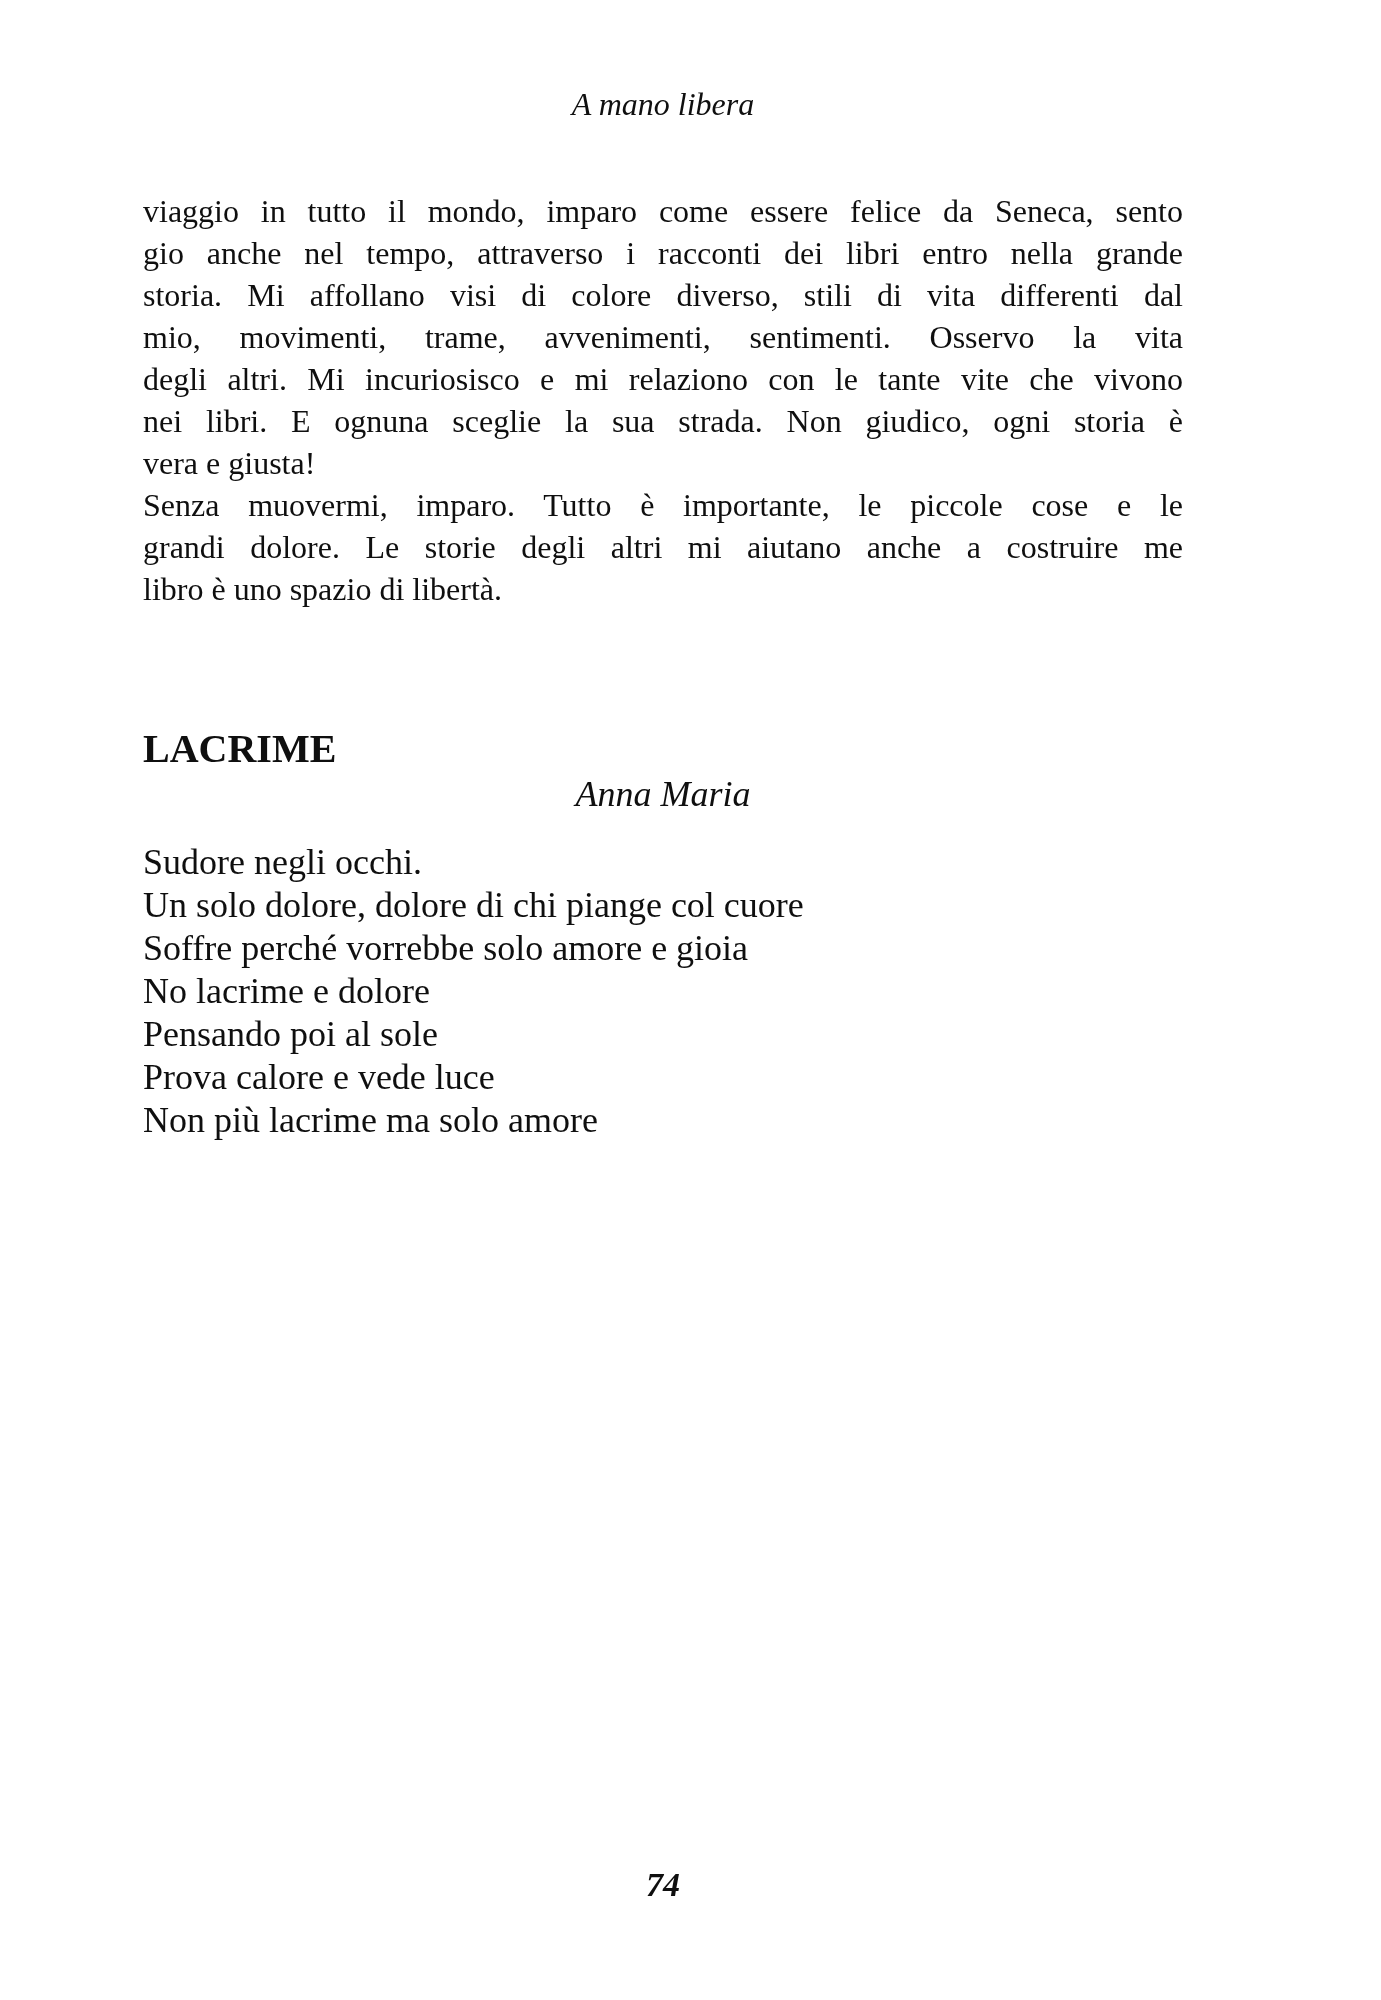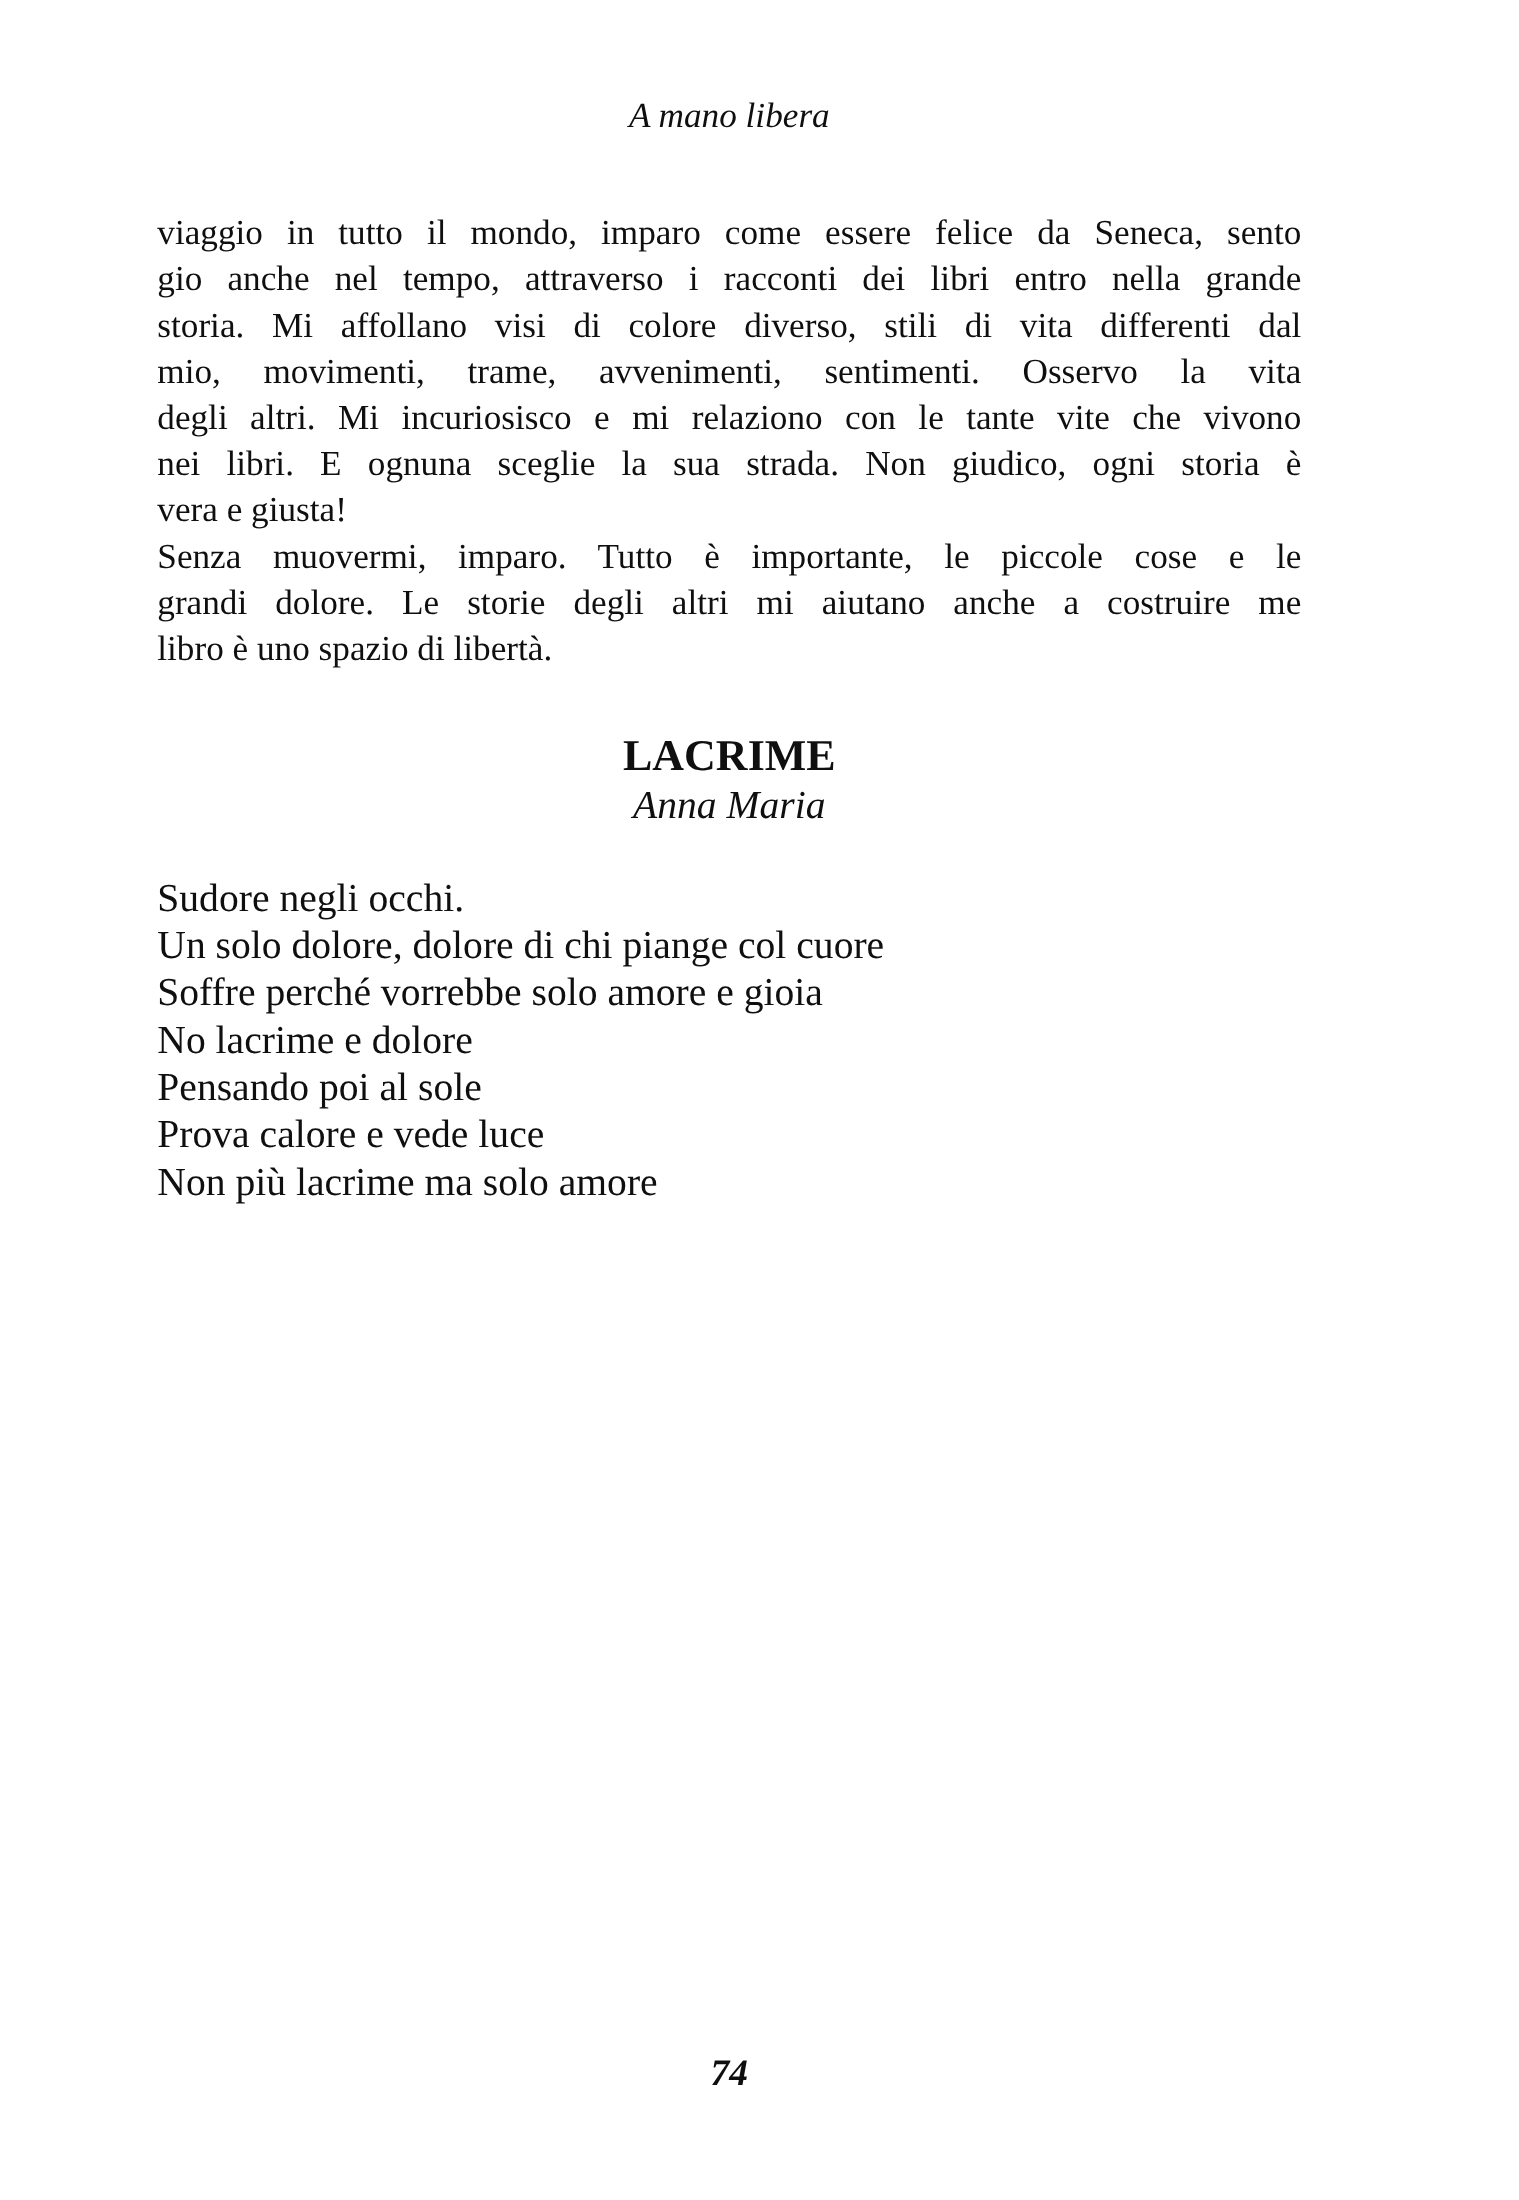--- a/index.html
+++ b/index.html
@@ -37,35 +37,35 @@
     line-height: 42px;
   }
   .line {
     text-align: left;
   }
   .line.j {
     text-align: justify;
     text-align-last: justify;
   }
   .poem-title {
-    margin-top: 54px;
-    text-align: center;
+    margin-top: 116px;
+    text-align: left;
     font-weight: bold;
     font-size: 40px;
     line-height: 46px;
   }
   .poem-author {
     margin-top: 0;
     text-align: center;
     font-style: italic;
     font-size: 36px;
     line-height: 44px;
   }
   .poem {
-    margin-top: 41px;
+    margin-top: 25px;
     font-size: 36px;
     line-height: 43px;
   }
   .page-number {
     position: absolute;
     left: 143px;
     top: 1866px;
     width: 1040px;
     text-align: center;
     font-style: italic;

